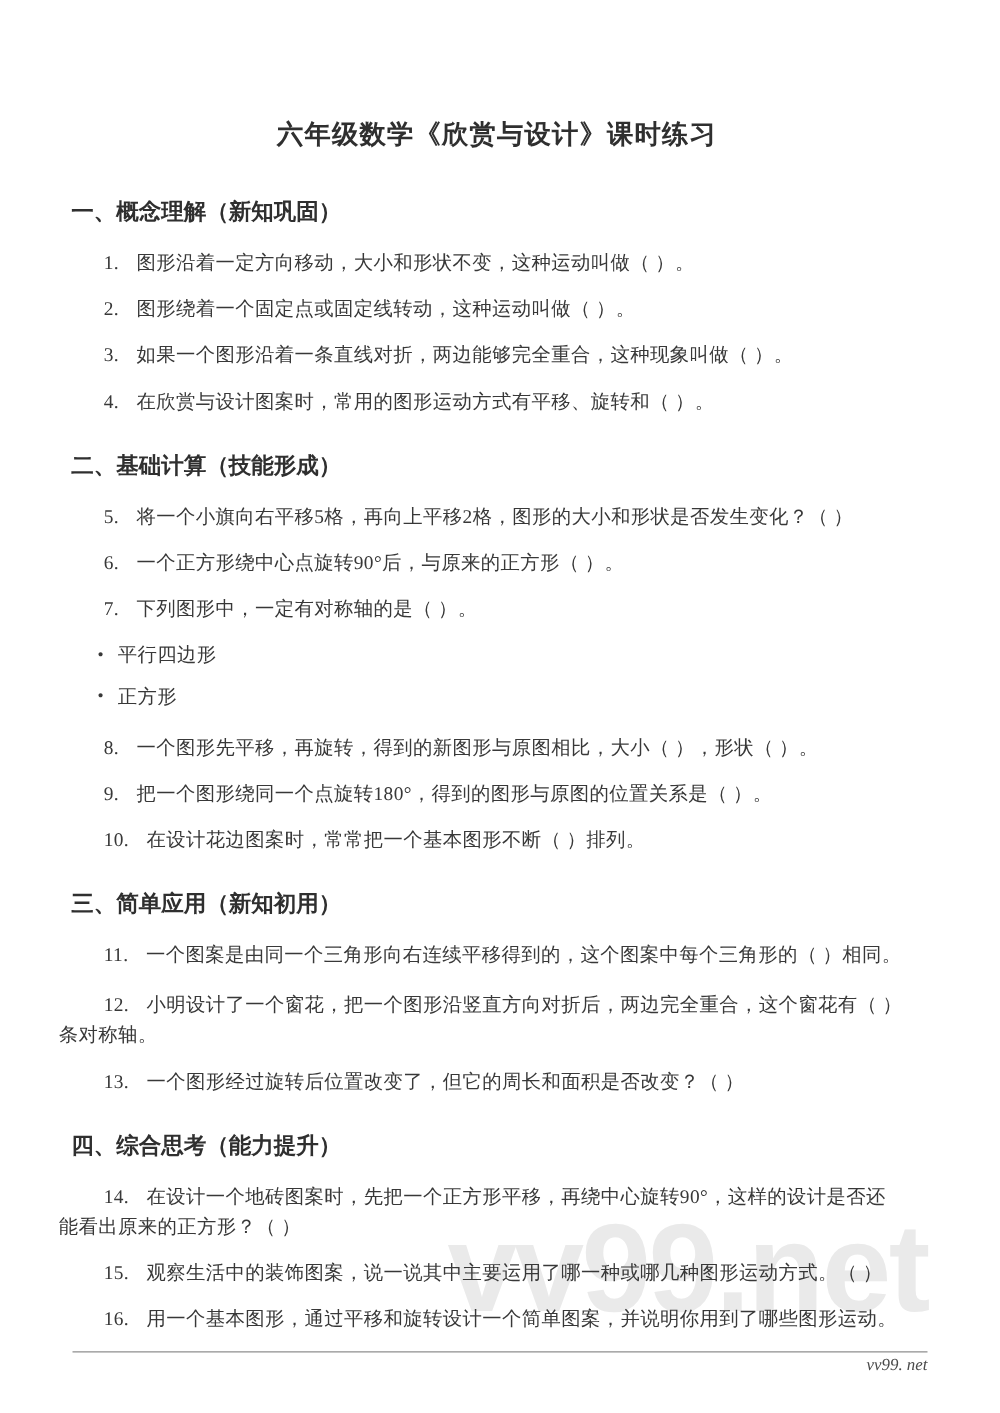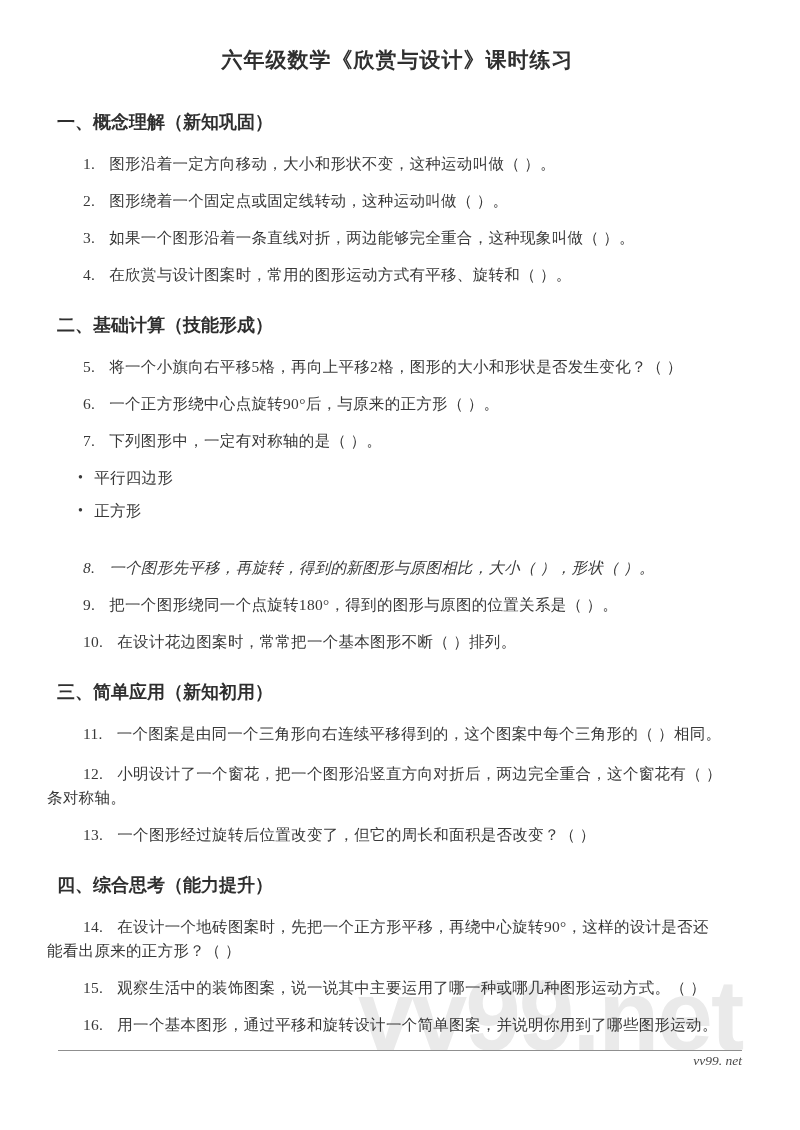--- a/index.html
+++ b/index.html
@@ -7,21 +7,21 @@
     width:800px;height:1130px;
     background:#ffffff;
     overflow:hidden;
     position:relative;
     font-family:"Liberation Serif","DejaVu Serif",serif;
     color:#383838;
   }
   .doc{
     position:relative;
     z-index:1;
-    padding:46px 52px 0 47px;
+    padding:93px 52px 0 47px;
   }
   .title{
     font-size:21px;
     font-weight:bold;
     text-align:center;
     line-height:28px;
     color:#2f2f2f;
     letter-spacing:1px;
   }
   .sec{
@@ -56,21 +56,21 @@
     line-height:24px;
     margin:0 0 8px 31px;
     letter-spacing:0.3px;
   }
   .bullet .dot{
     font-size:14px;
     margin-right:11px;
     position:relative;
     top:-1px;
   }
-  .bullets-after{margin-top:32px;font-style:italic;}
+  .bullets-after{margin-top:16px;}
   .footer-rule{
     border:none;
     border-top:1px solid #8f8f8f;
     margin:6px 6px 0 11px;
     height:0;
   }
   .footer-site{
     font-size:13.5px;
     font-style:italic;
     color:#4a4a4a;

